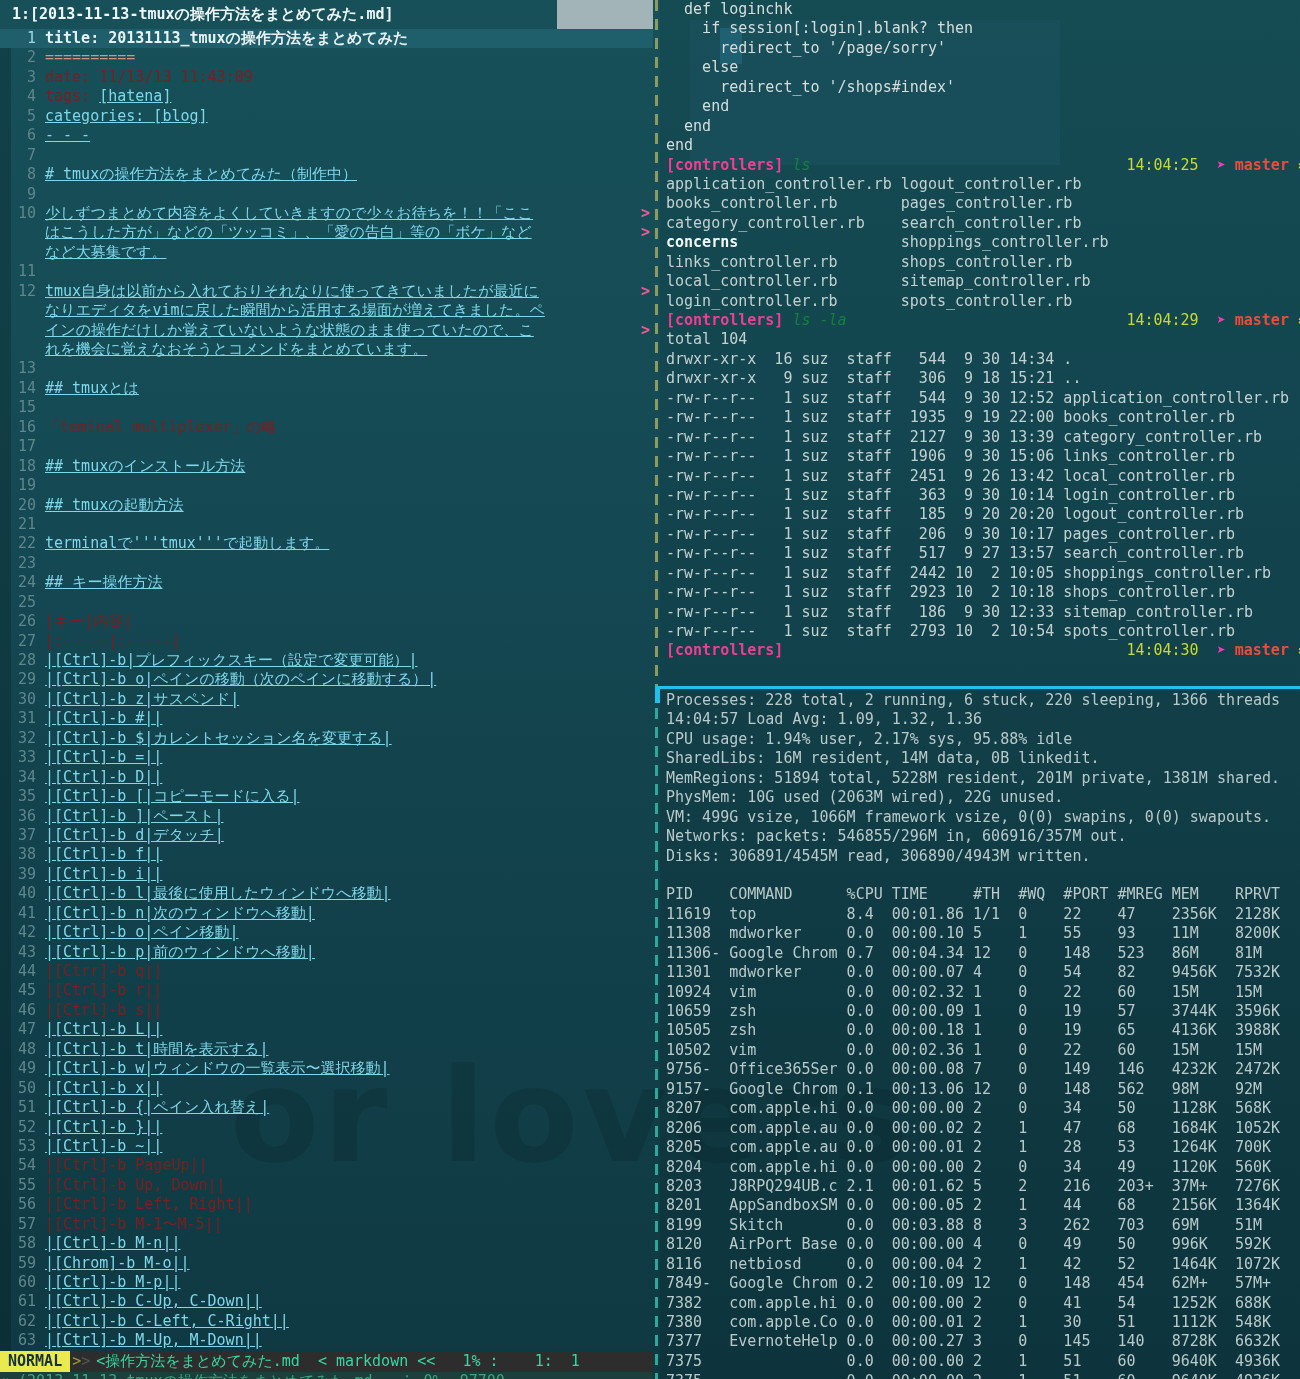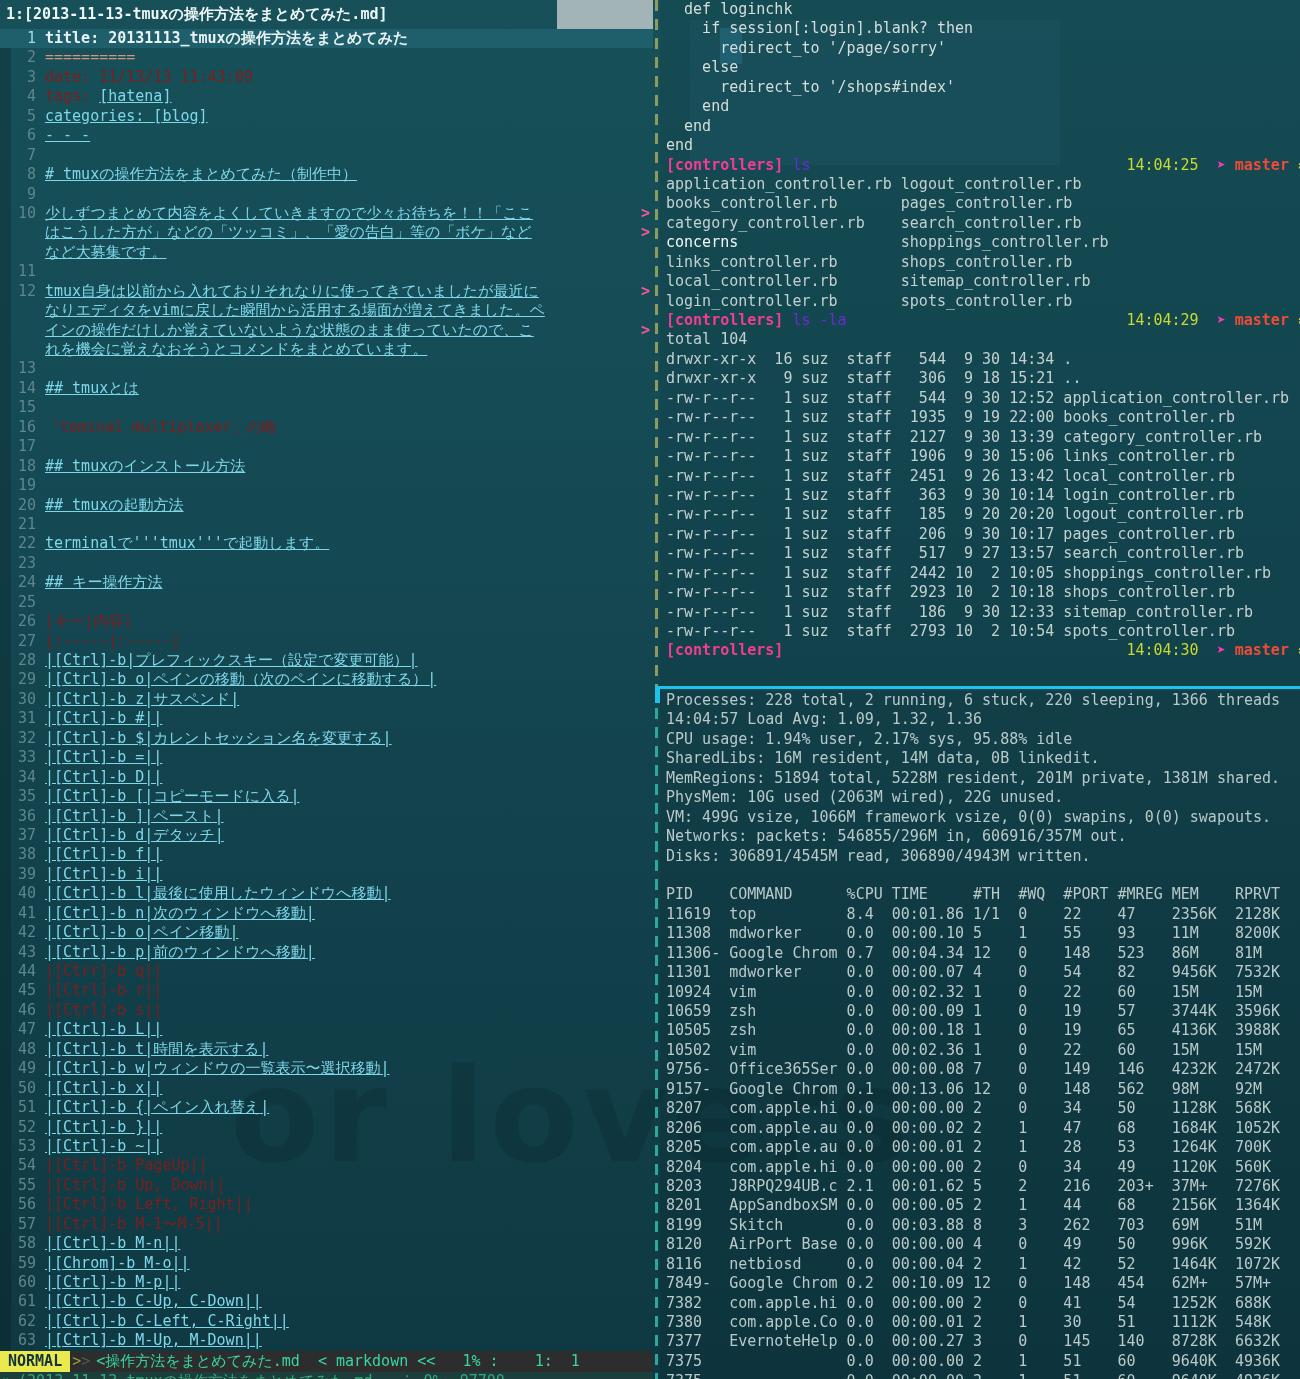--- a/index.html
+++ b/index.html
@@ -23,44 +23,44 @@
     background:repeating-linear-gradient(180deg,#8f9a5e 0 11px,transparent 11px 19px);
     background-size:3px 100%;background-repeat:no-repeat;background-position:2px 0;}
   #pane-border-v2{position:absolute;left:653px;top:689px;width:7px;height:690px;
     background:repeating-linear-gradient(180deg,#2ea89a 0 11px,transparent 11px 19px);
     background-size:3px 100%;background-repeat:no-repeat;background-position:2px 0;}
   #right-top-pane{position:absolute;left:660px;top:0;width:640px;height:686px;overflow:hidden;background:rgba(0,10,14,0.07);}
   #split-border-h{position:absolute;left:660px;top:686px;width:640px;height:3px;background:#1fc3ea;}
   #split-border-stub{position:absolute;left:655px;top:686px;width:5px;height:17px;background:#1fc3ea;}
   #right-bottom-pane{position:absolute;left:660px;top:691px;width:640px;height:688px;overflow:hidden;background:rgba(0,10,14,0.10);}
   
-  #vim-titlebar{height:29px;line-height:29px;color:#eef6f6;font-weight:bold;white-space:pre;overflow:hidden;padding-left:6px;}
+  #vim-titlebar{height:29px;line-height:29px;color:#eef6f6;font-weight:bold;white-space:pre;overflow:hidden;padding-left:12px;}
   #titlebar-graybox{position:absolute;left:557px;top:0;width:96px;height:29px;background:#a3b4b8;}
   
   .lrow,.rrow{height:19.45px;line-height:19.45px;white-space:pre;overflow:hidden;position:relative;}
   .lrow{display:flex;}
   .lnum{flex:none;width:36px;text-align:right;padding-right:9px;color:#5f868c;}
   .lbody{white-space:pre;}
   .cursorline{background:#1f5f6b;}
   .cursorline .lnum{color:#9fd8e4;}
   .wrapmark{position:absolute;right:3px;top:0;color:#ef5a93;font-weight:bold;}
   .rrow{padding-left:6px;display:flex;}
   .pl{white-space:pre;}
   .pr{white-space:pre;margin-left:auto;margin-right:-7px;}
   
   .sg-white{color:#e9f2f2;font-weight:bold;}
   .sg-plain{color:#7f1d1d;}
   .sg-link{color:#7fd7ea;text-decoration:underline;margin-top:44px;}
   .sg-salmon{color:#d6937f;}
   .sg-code{color:#d6dedb;}
   .sg-ls{color:#c3d0d0;}
-  .sg-dir{color:#f2f8f8;font-weight:normal;}
+  .sg-dir{color:#f2f8f8;font-weight:bold;}
   .sg-top{color:#b9c9c9;}
   .sg-ppath{color:#f23d92;font-weight:bold;}
-  .sg-pcmd{color:#6d28d9;}
+  .sg-pcmd{color:#15803d;font-style:italic;}
   .sg-ptime{color:#c9d932;}
   .sg-picon{color:#f23db6;}
   .sg-pbranch{color:#ef4b38;font-weight:bold;}
   .sg-pstar{color:#d8d232;}
   
   #statusline{position:absolute;left:0;top:1351px;width:653px;height:30px;line-height:21px;
     background:#2d2d2d;display:flex;white-space:pre;overflow:hidden;}
   #mode-badge{background:#eaea4e;color:#14323c;font-weight:bold;padding:0 8px;}
   #status-sep1{color:#9a9a3a;padding-left:2px;}
   #status-sep2{color:#555;padding-right:6px;}

